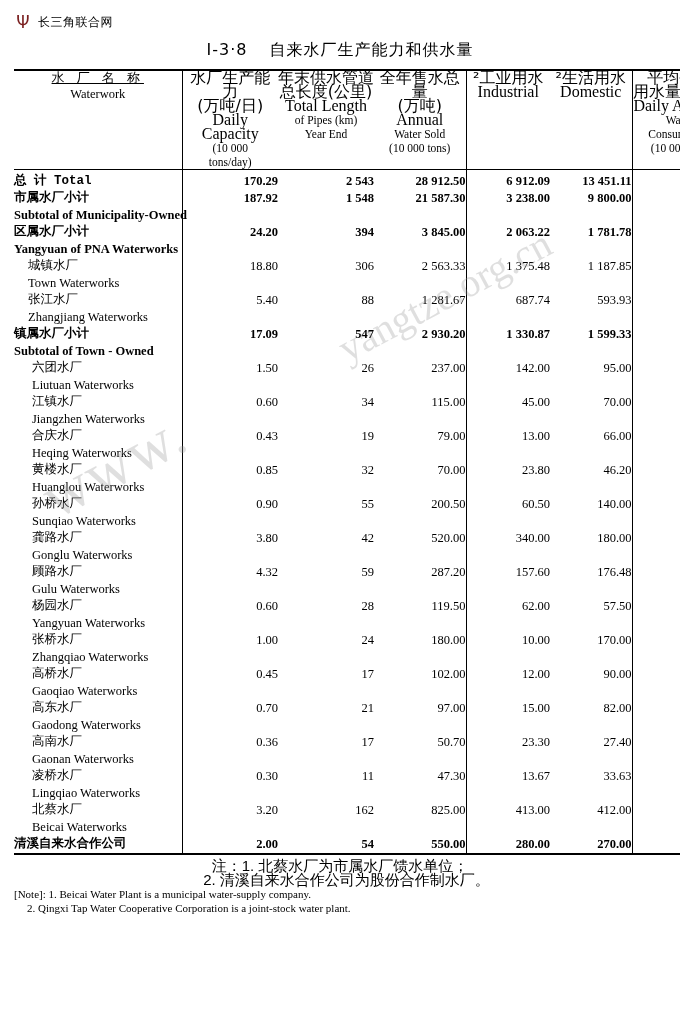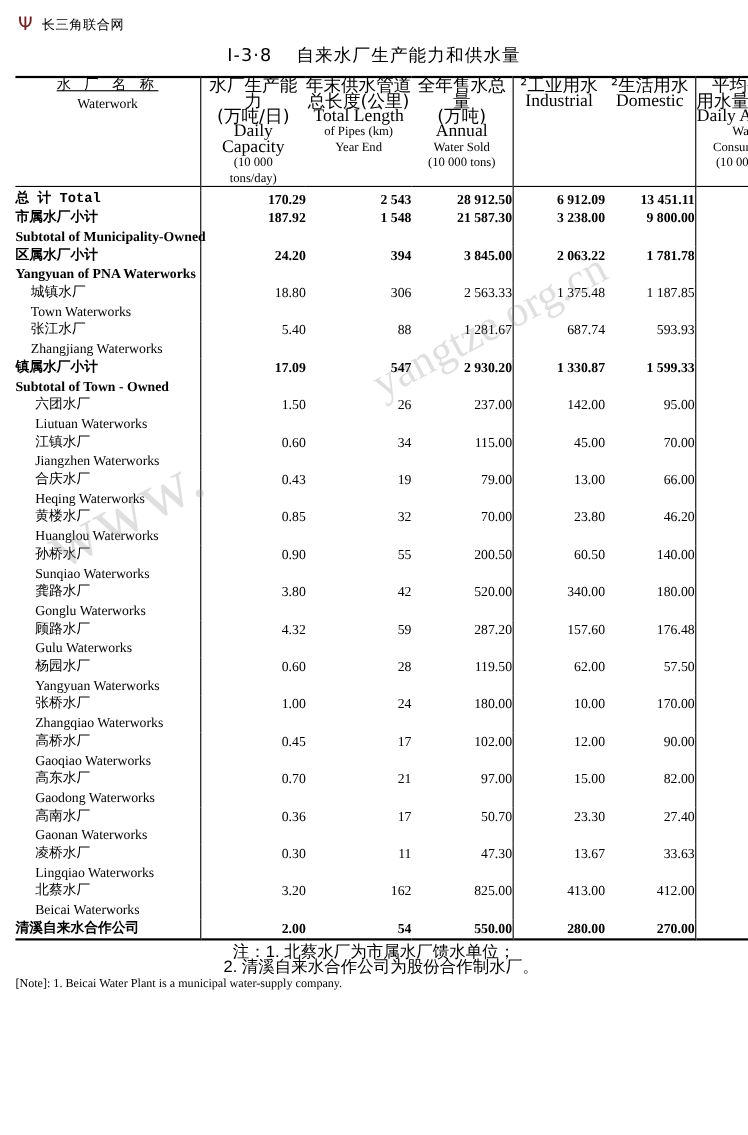--- a/index.html
+++ b/index.html
@@ -566,19 +566,20 @@
           <td></td>
           <td></td>
       </tr>
     </tbody>
   </table>
 
   <div class="notes">
     <div class="cn">注：1. 北蔡水厂为市属水厂馈水单位；</div>
     <div class="cn ind">2. 清溪自来水合作公司为股份合作制水厂。</div>
     <div>[Note]: 1. Beicai Water Plant is a municipal water-supply company.</div>
+    <div class="ind">2. Qingxi Tap Water Cooperative Corporation is a joint-stock water plant.</div>
   </div>
 
   <div class="watermark">
     <div class="wm-main">www.</div>
     <div class="wm-sub">yangtze.org.cn</div>
   </div>
 </div>
 
 </body></html>

